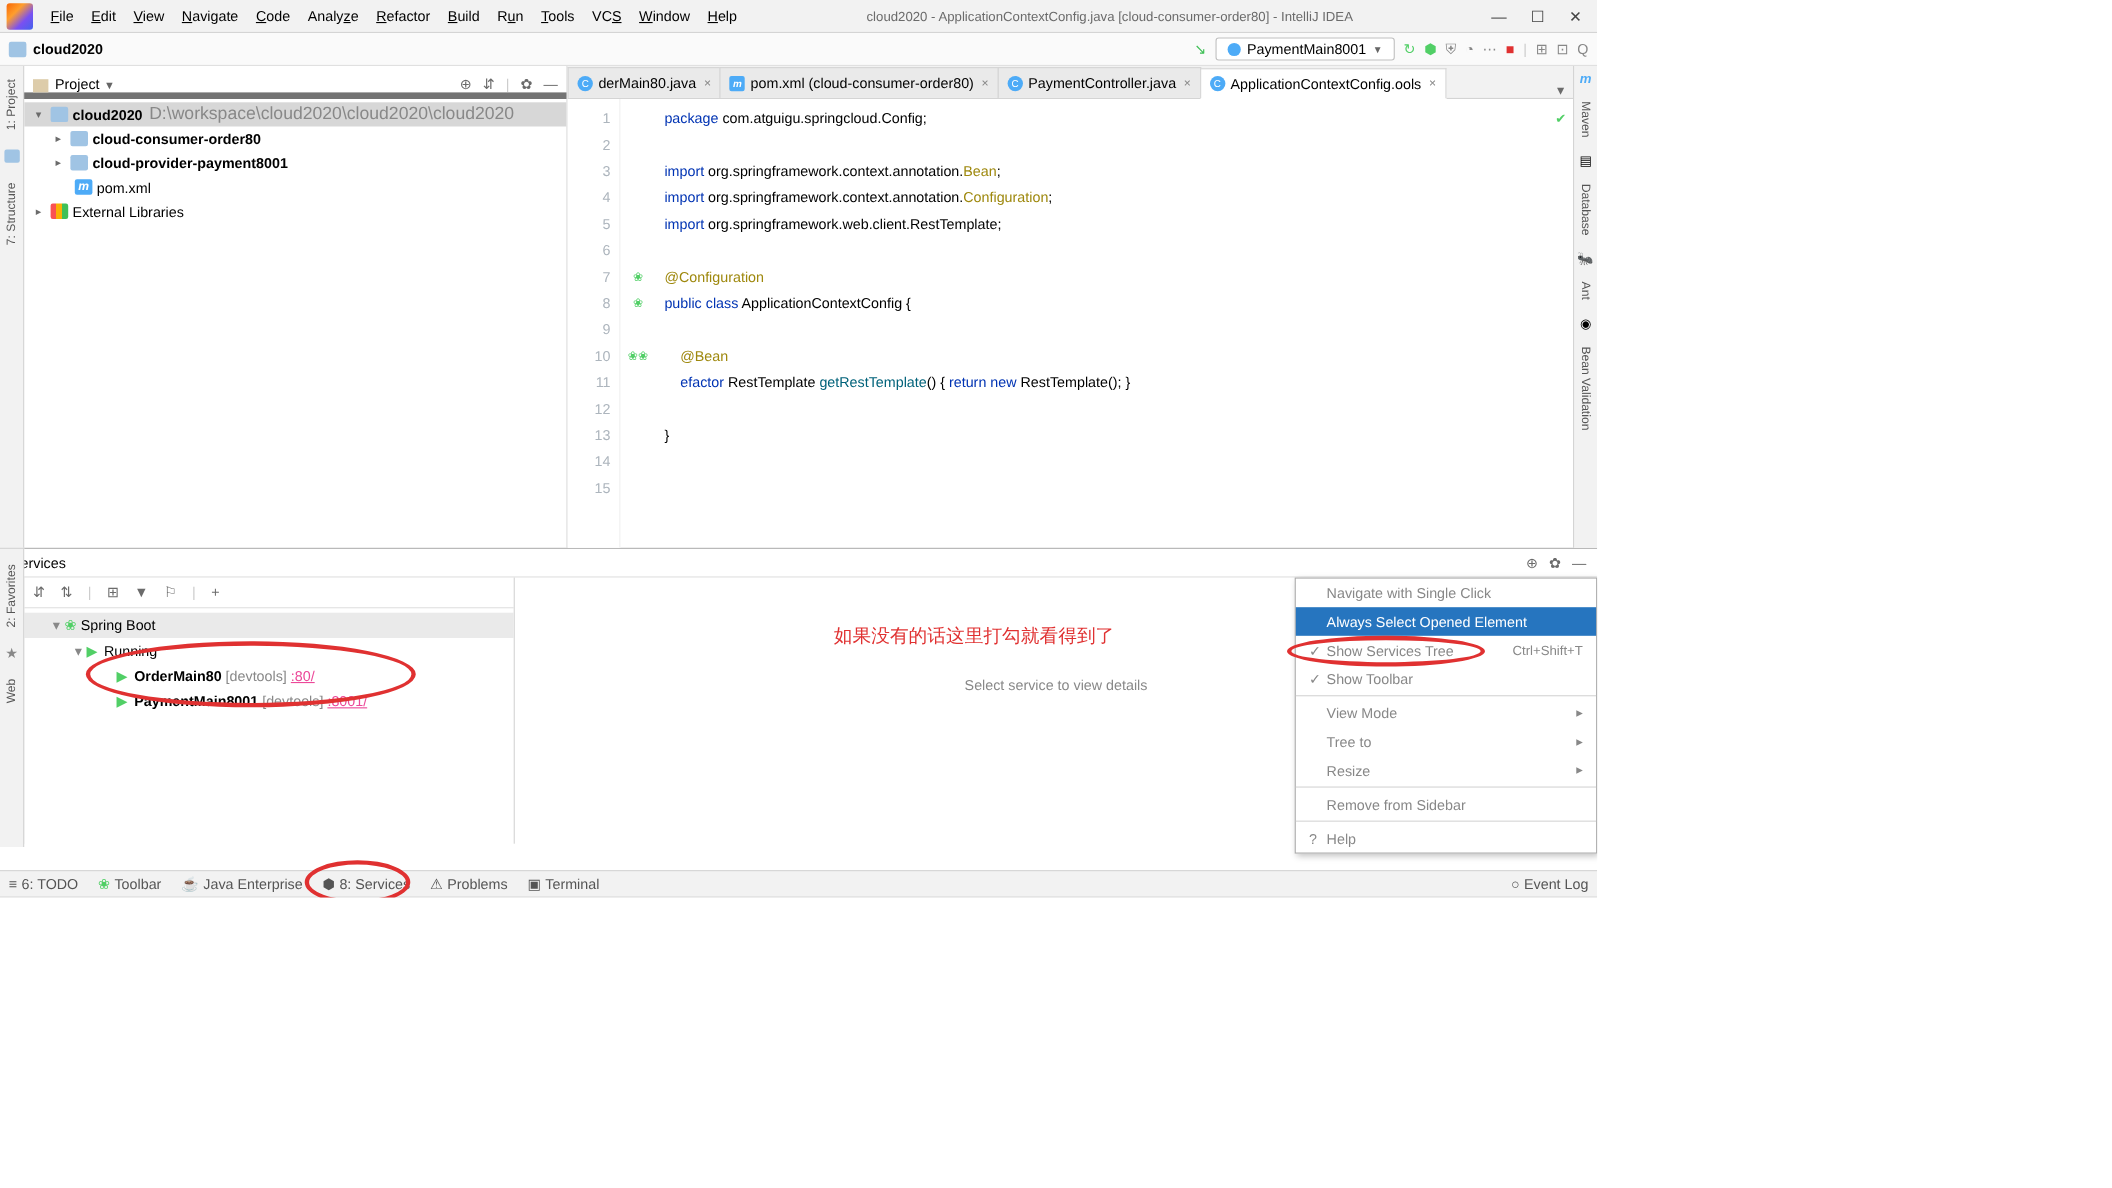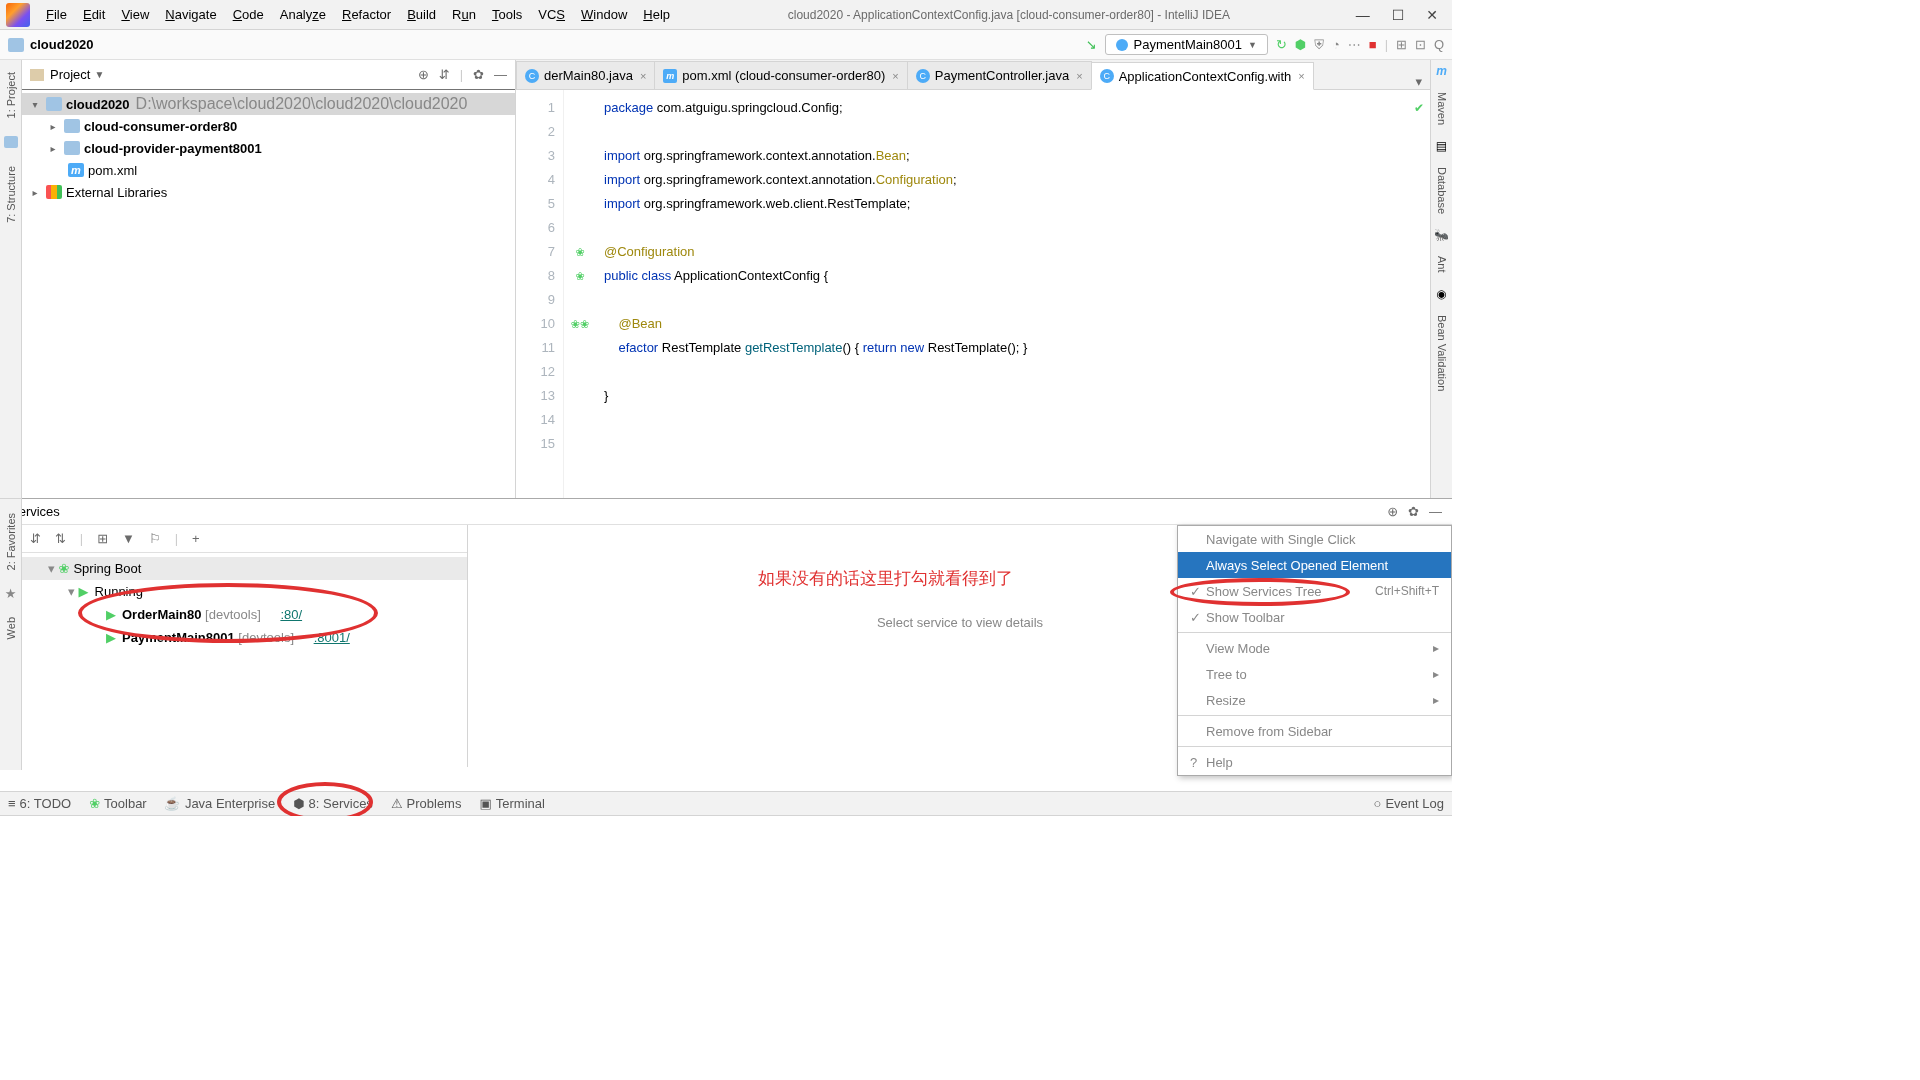--- a/index.html
+++ b/index.html
@@ -17,21 +17,21 @@
 .navbar .crumb { font-weight:bold; }
 .navbar .spacer { flex:1; }
 .navbar .rc { display:flex; align-items:center; gap:8px; }
 .navbar .runconf { border:1px solid #c0c0c0; background:#fff; padding:2px 10px; border-radius:3px; display:flex; align-items:center; gap:6px; }
 .navbar .ricon { font-size:13px; }
 .main { display:flex; height:438px; }
 .leftstrip { width:22px; background:#f2f2f2; border-right:1px solid #d4d4d4; display:flex; flex-direction:column; align-items:center; padding-top:6px; gap:12px; }
 .leftstrip .vlbl { writing-mode:vertical-rl; transform:rotate(180deg); font-size:11px; color:#555; padding:6px 0; }
 .leftstrip .ic { width:14px; height:12px; background:#a0c4e4; border-radius:2px; }
 .projpanel { width:494px; border-right:1px solid #d4d4d4; display:flex; flex-direction:column; }
-.projhead { height:30px; display:flex; align-items:center; padding:0 8px; border-bottom:1px solid #737373; }
+.projhead { height:30px; display:flex; align-items:flex-end; padding:0 8px; border-bottom:6px solid #737373; }
 .projhead .picon { width:14px; height:12px; background:#dca; margin-right:6px; }
 .projhead .ptxt { font-size:13px; }
 .projhead .dd { margin-left:4px; font-size:10px; color:#666; }
 .projhead .sp { flex:1; }
 .projhead .hicon { margin-left:10px; color:#6b6b6b; font-size:13px; }
 .tree { flex:1; overflow:auto; padding:3px 0; }
 .tree .row { display:flex; align-items:center; height:22px; padding-left:6px; }
 .tree .row.sel { background:#d7d7d7; }
 .tree .arr { width:14px; text-align:center; color:#6b6b6b; font-size:10px; }
 .tree .ficon { width:16px; height:14px; background:#a0c4e4; margin:0 4px; border-radius:2px; }
@@ -70,21 +70,21 @@
 .svcbody { height:242px; display:flex; position:relative; }
 .svcleft { width:22px; background:#f2f2f2; border-right:1px solid #d4d4d4; display:flex; flex-direction:column; align-items:center; padding-top:6px; gap:10px; }
 .svcleft span { font-size:13px; }
 .svctree-wrap { width:446px; border-right:1px solid #d4d4d4; display:flex; flex-direction:column; }
 .svctool { height:28px; border-bottom:1px solid #e0e0e0; display:flex; align-items:center; padding:0 8px; gap:14px; color:#6b6b6b; }
 .svctree { flex:1; padding:4px 0; position:relative; }
 .svctree .srow { display:flex; align-items:center; height:23px; }
 .svctree .srow.shade { background:#eaeaea; }
 .srun { color:#51cf66; margin-right:6px; }
 .sgray { color:#888; }
-.sport { color:#0f766e;margin-left:16px; }
+.sport { color:#ec4899; }
 .sport u { text-decoration:underline; }
 .svcmain { flex:1; display:flex; align-items:flex-start; justify-content:center; padding-top:90px; color:#888; position:relative; }
 .svcleft2 { width:22px; background:#f2f2f2; border-right:1px solid #d4d4d4; display:flex; flex-direction:column; align-items:center; padding-top:14px; gap:16px; }
 .svcleft2 .vlbl { writing-mode:vertical-rl; transform:rotate(180deg); font-size:11px; color:#555; }
 .redring { position:absolute; border:4px solid #e03131; border-radius:50%; pointer-events:none; }
 .redtext { color:#e03131; font-size:17px; position:absolute; }
 .ctxmenu { position:absolute; right:0; top:0; width:275px; background:#fff; border:1px solid #aaa; box-shadow:2px 2px 6px rgba(0,0,0,0.25); z-index:50; }
 .ctxmenu .mi { height:26px; display:flex; align-items:center; padding:0 12px; }
 .ctxmenu .mi.sel { background:#2675bf; color:#fff; }
 .ctxmenu .mi .chk { width:16px; }
@@ -210,21 +210,21 @@
           <span>pom.xml (cloud-consumer-order80)</span>
           <span class="x">×</span>
         </div>
       <div class="tab">
           <span class="ticon c">C</span>
           <span>PaymentController.java</span>
           <span class="x">×</span>
         </div>
       <div class="tab active">
           <span class="ticon c">C</span>
-          <span>ApplicationContextConfig.with</span>
+          <span>ApplicationContextConfig.ools</span>
           <span class="x">×</span>
         </div>
       <div class="tend">
           <span>▾</span>
         </div>
     </div>
     <div class="code">
       <span class="chkmark">✔</span>
       <div class="gutter">1<br>2<br>3<br>4<br>5<br>6<br>7<br>8<br>9<br>10<br>11<br>12<br>13<br>14<br>15</div>
       <div class="gwarn">

